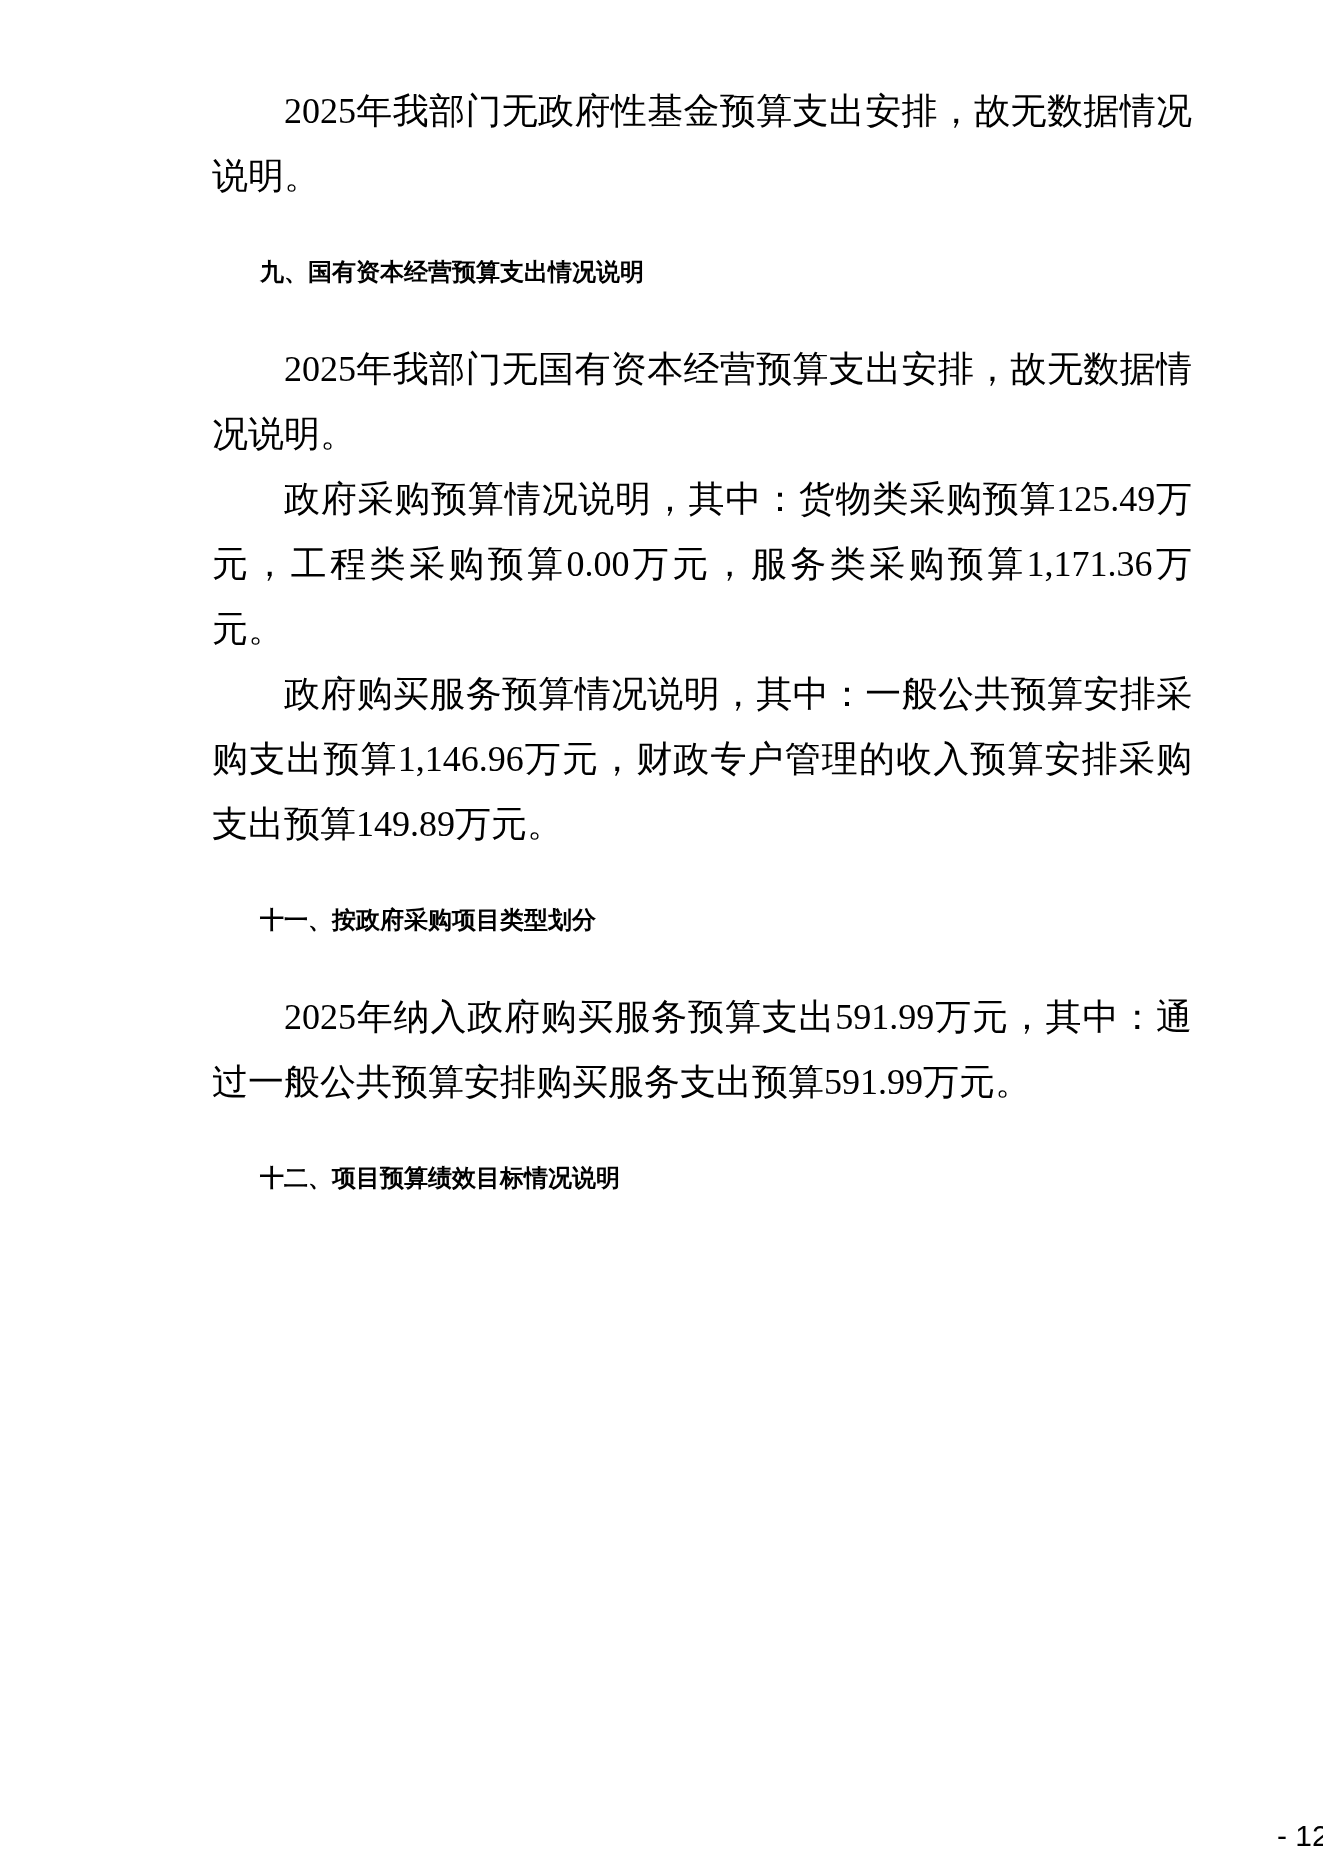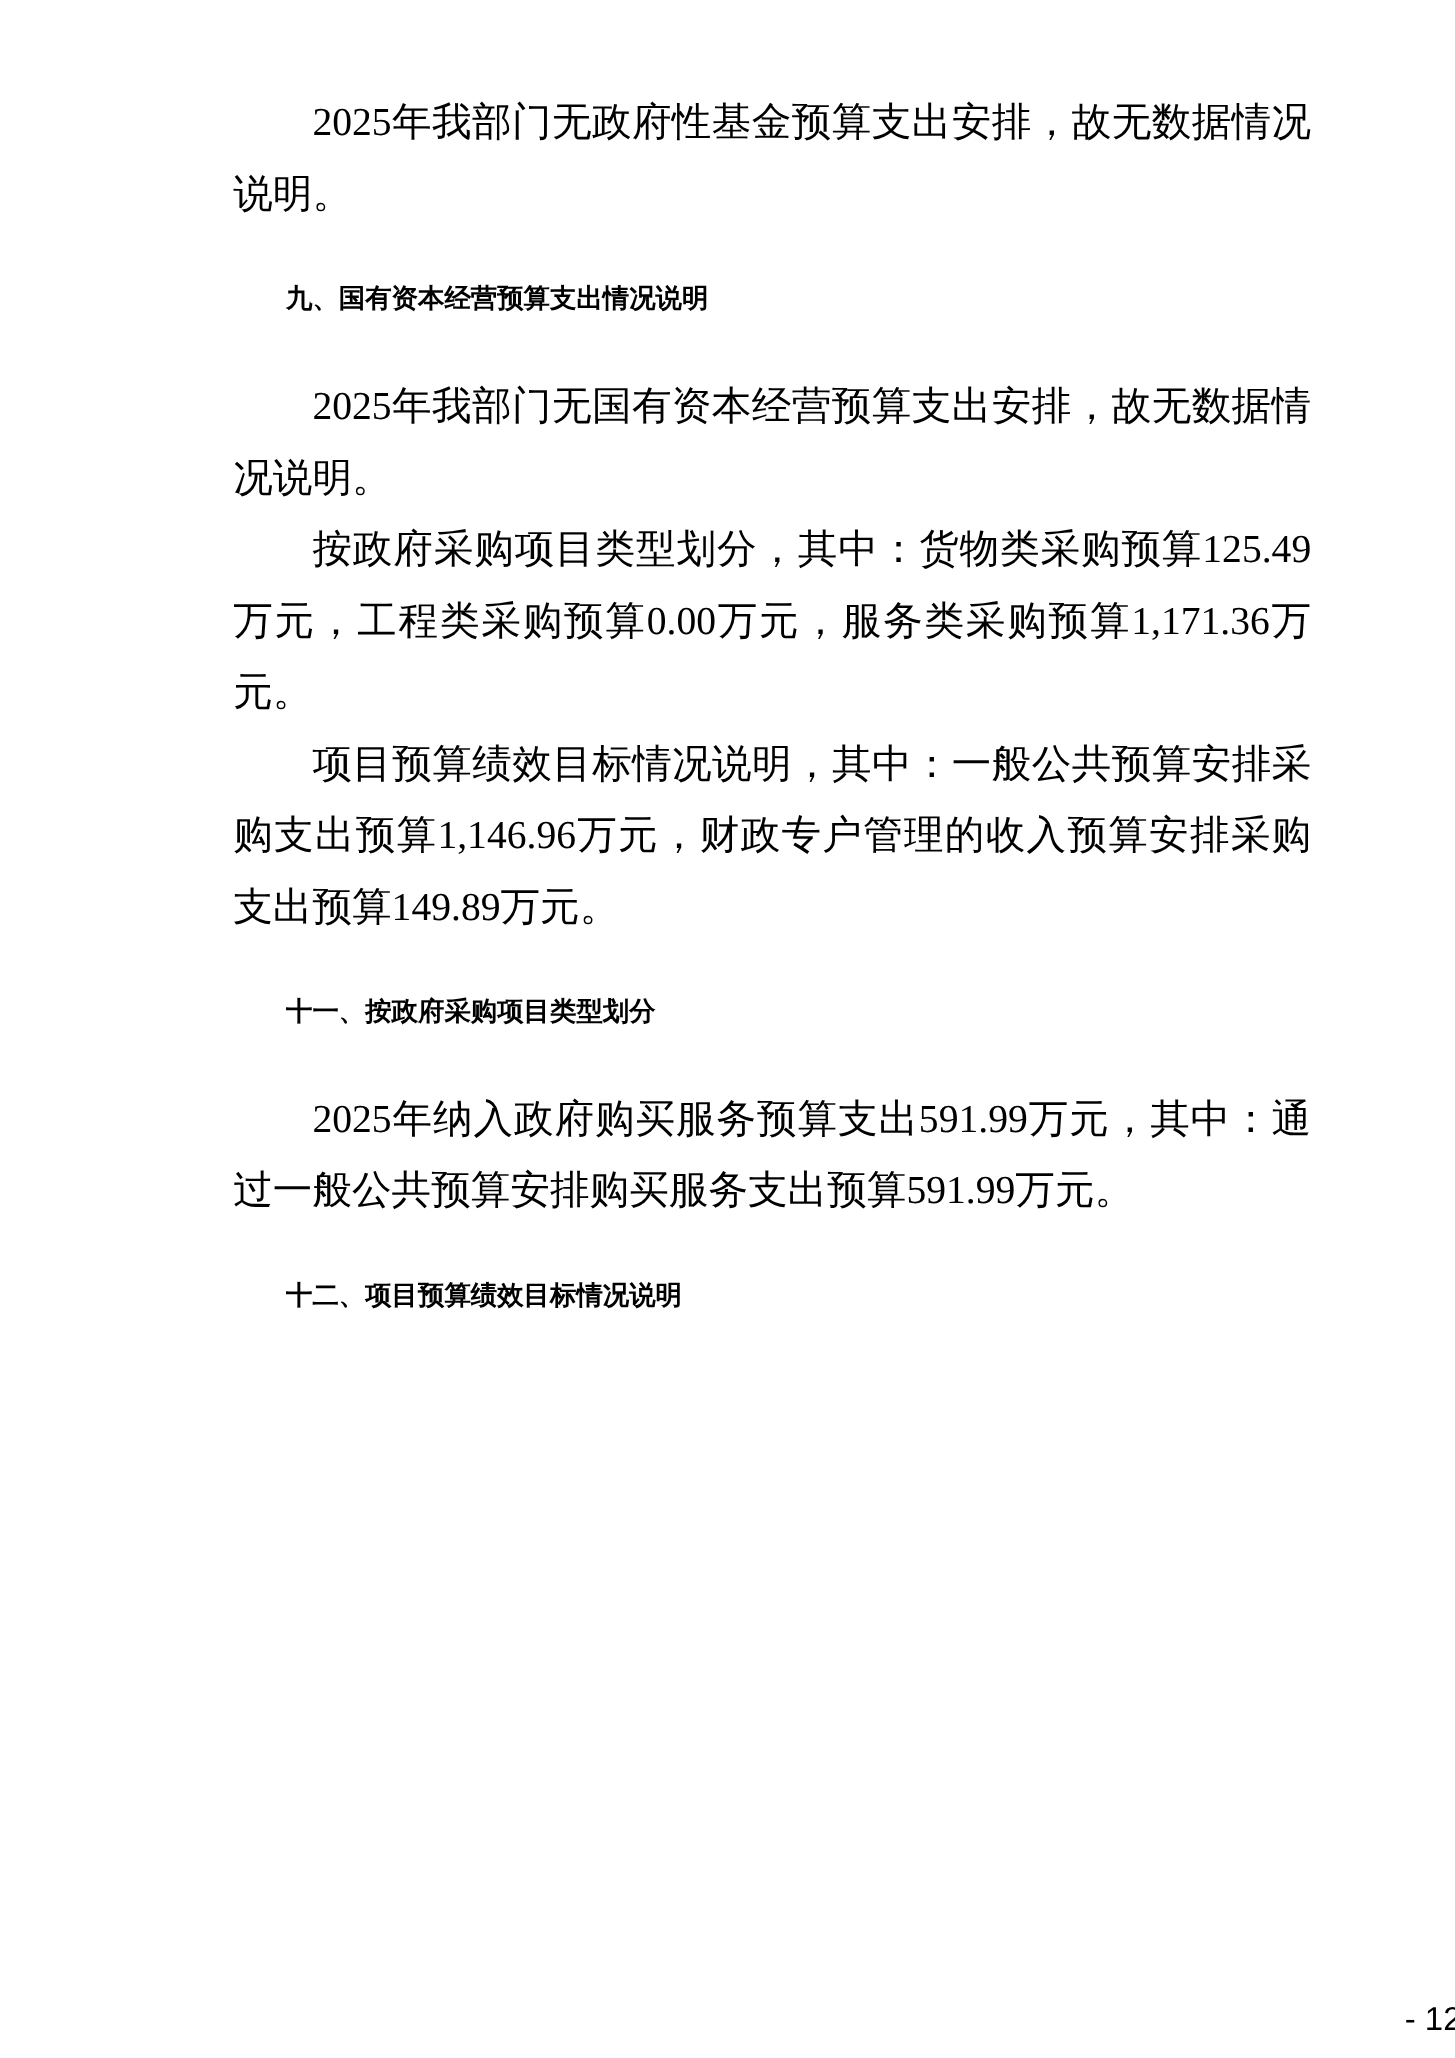--- a/index.html
+++ b/index.html
@@ -69,23 +69,23 @@
   <div class="content">
 
     <p class="body-para">2025年我部门无政府性基金预算支出安排，故无数据情况说明。</p>
 
     <h2 class="section-heading">九、国有资本经营预算支出情况说明</h2>
 
     <p class="body-para">2025年我部门无国有资本经营预算支出安排，故无数据情况说明。</p>
 
 
 
-    <p class="body-para">按政府采购项目类型划分，其中：货物类采购预算125.49万元，工程类采购预算0.00万元，服务类采购预算1,171.36万元。</p>
+    <p class="body-para">政府采购预算情况说明，其中：货物类采购预算125.49万元，工程类采购预算0.00万元，服务类采购预算1,171.36万元。</p>
 
-    <p class="body-para">项目预算绩效目标情况说明，其中：一般公共预算安排采购支出预算1,146.96万元，财政专户管理的收入预算安排采购支出预算149.89万元。</p>
+    <p class="body-para">政府购买服务预算情况说明，其中：一般公共预算安排采购支出预算1,146.96万元，财政专户管理的收入预算安排采购支出预算149.89万元。</p>
 
     <h2 class="section-heading">十一、按政府采购项目类型划分</h2>
 
     <p class="body-para">2025年纳入政府购买服务预算支出591.99万元，其中：通过一般公共预算安排购买服务支出预算591.99万元。</p>
 
     <h2 class="section-heading">十二、项目预算绩效目标情况说明</h2>
 
   </div>
 
   <div class="footer-page-number">- 12 -</div>

